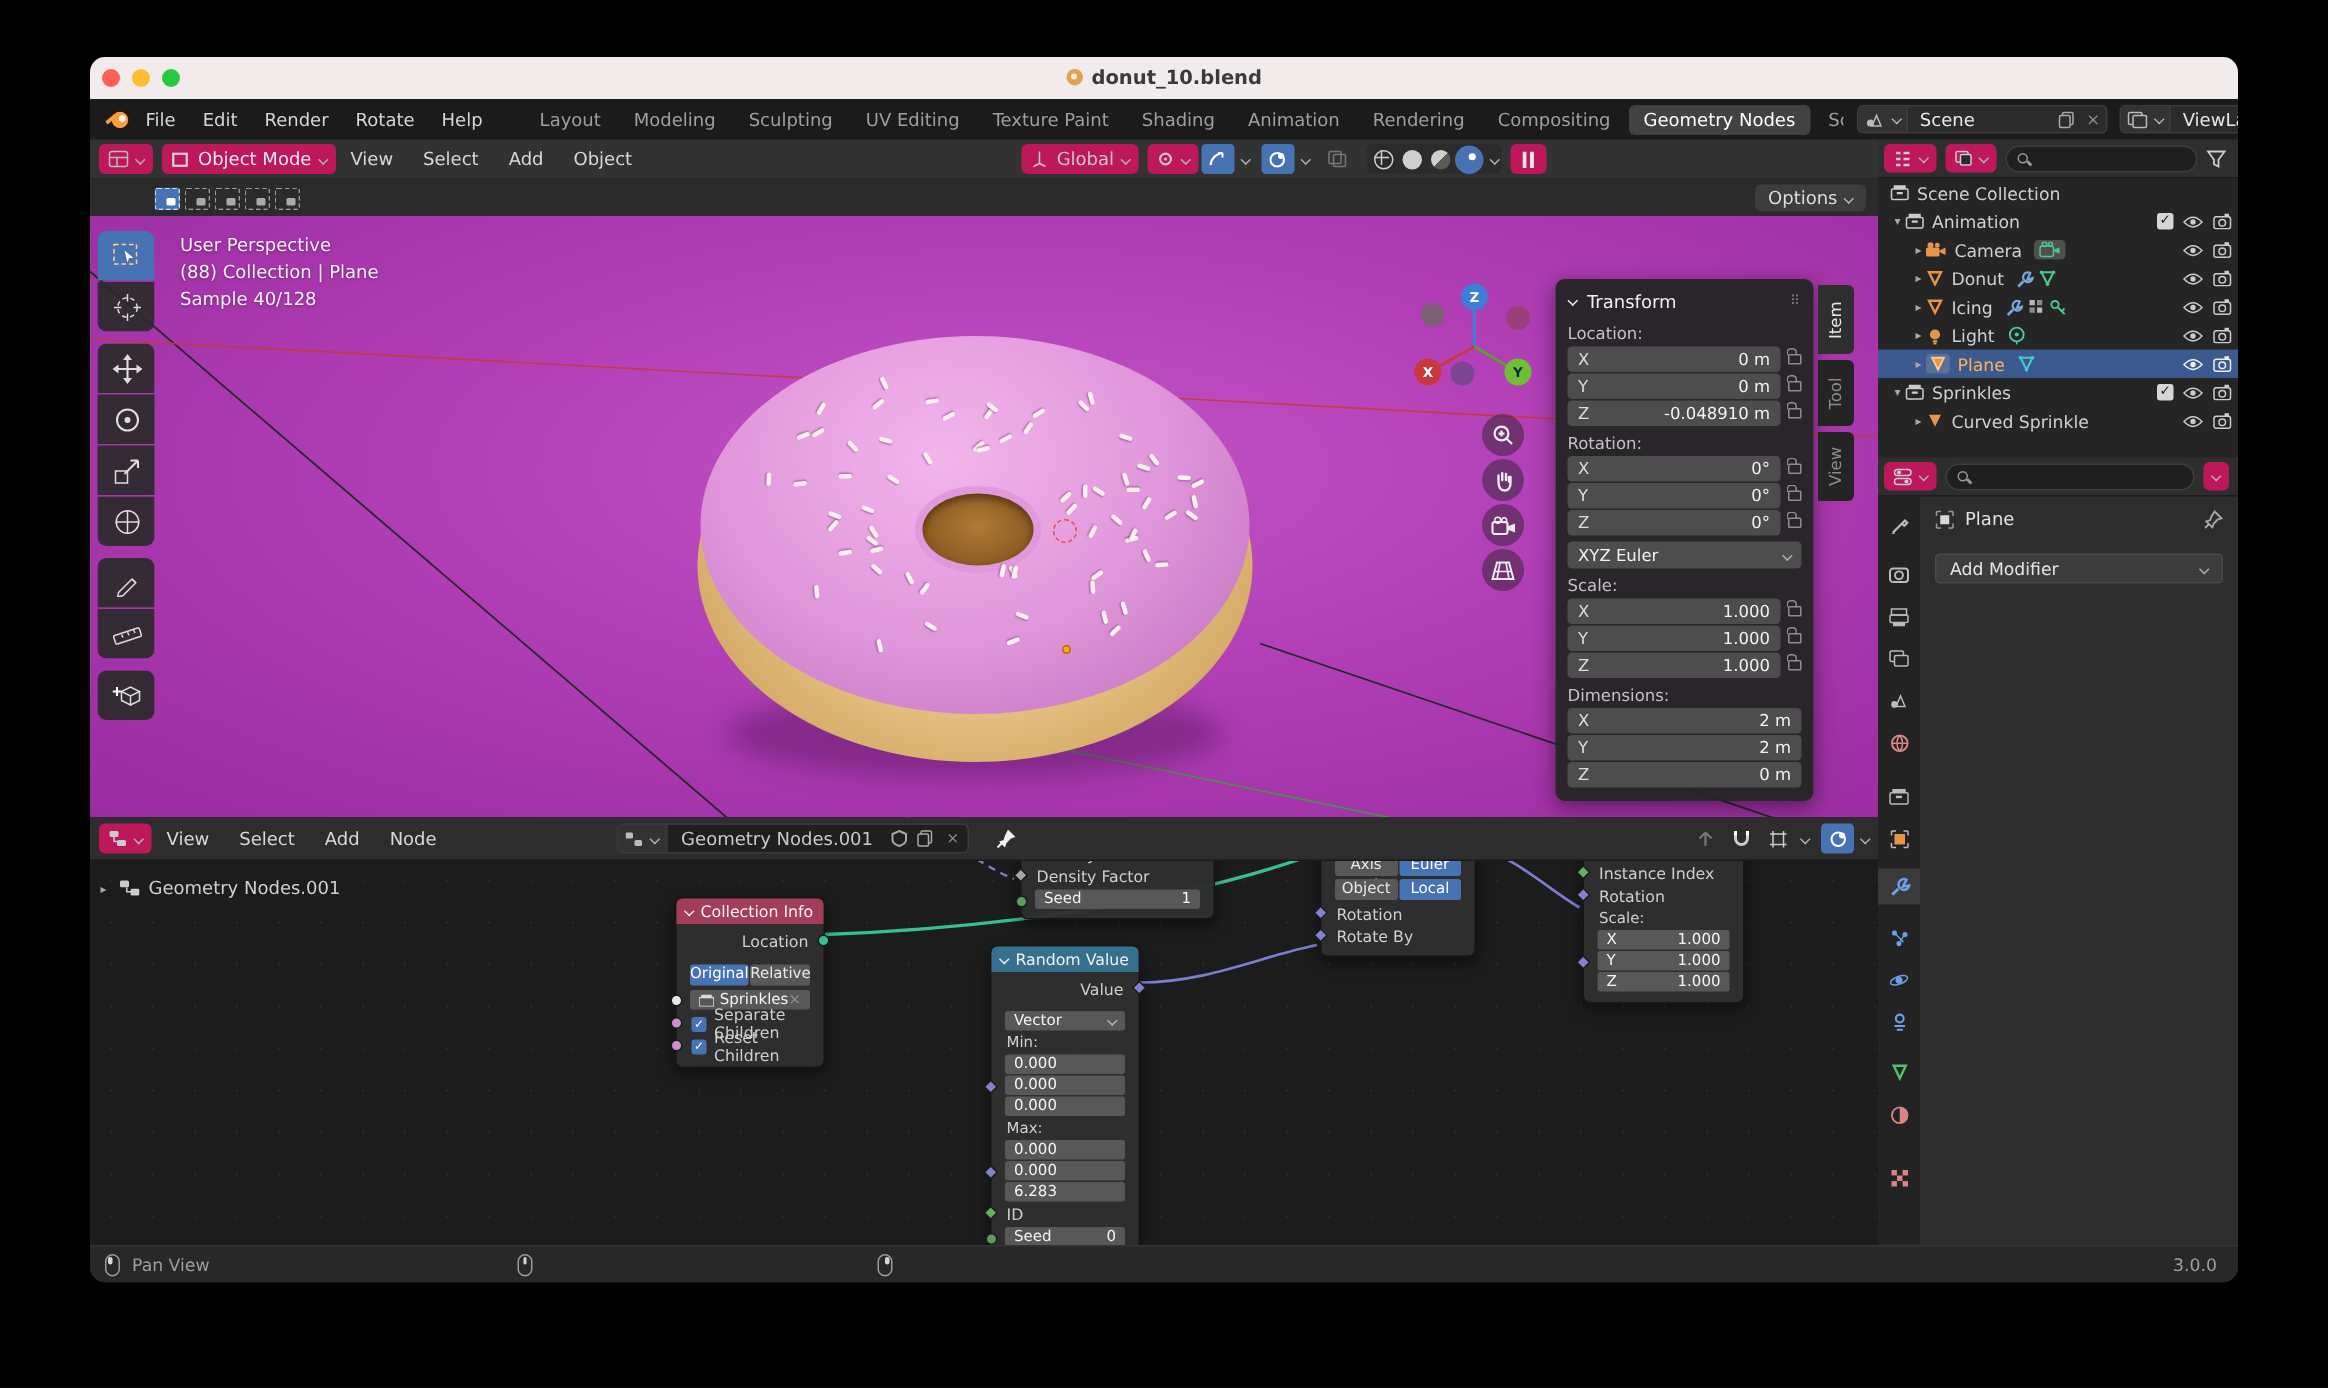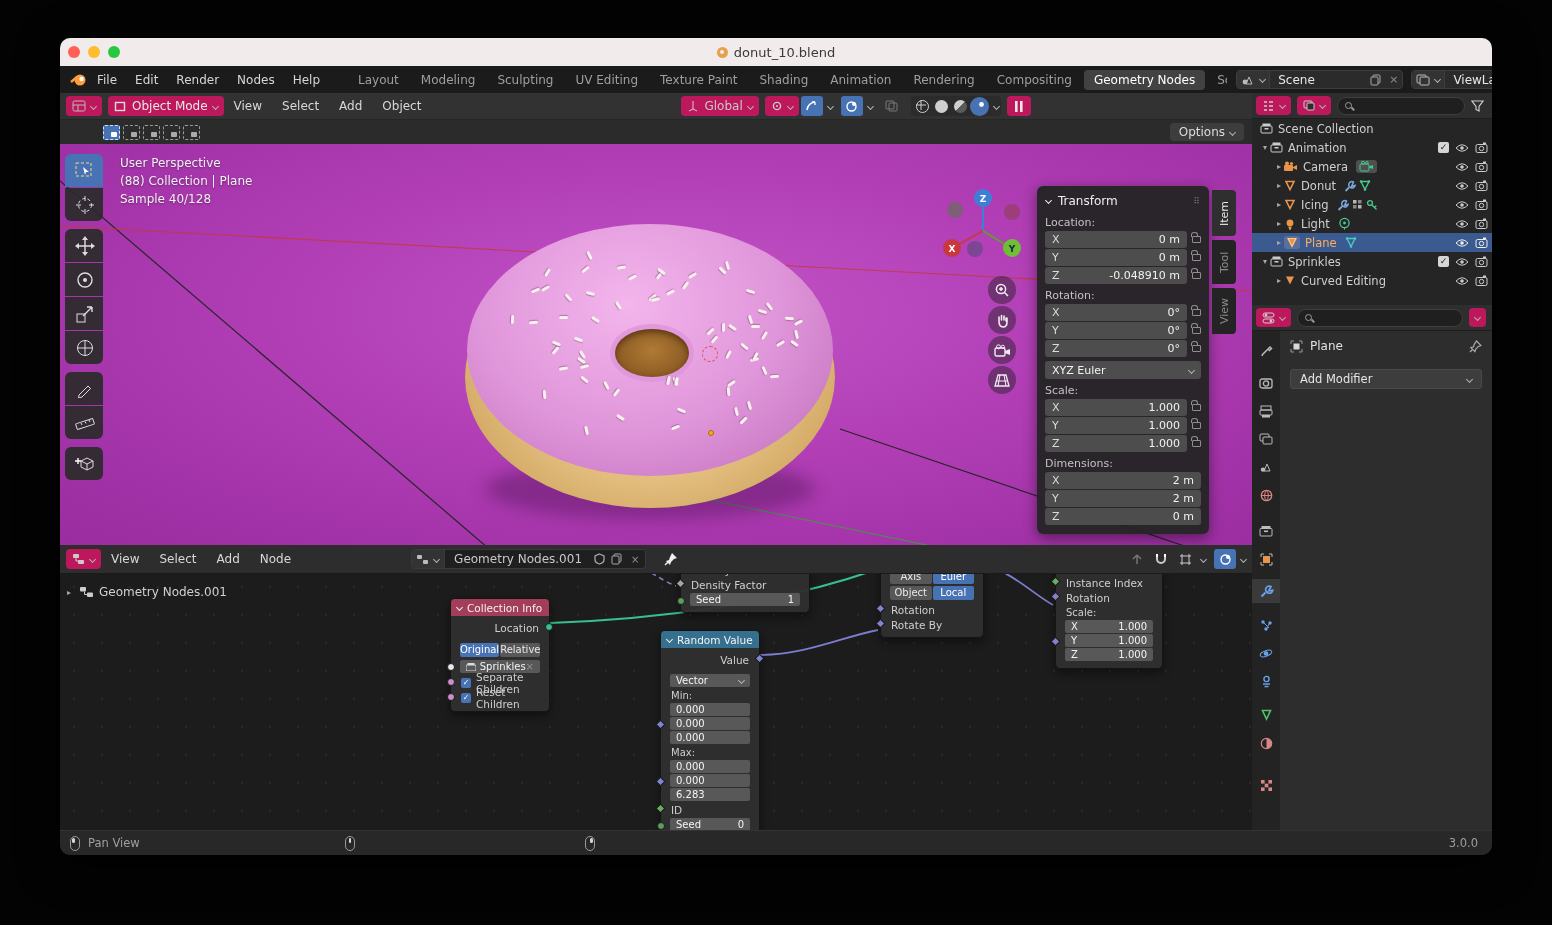--- a/index.html
+++ b/index.html
@@ -4,21 +4,21 @@
 <style>
 *{margin:0;padding:0;box-sizing:border-box}
 body{background:#000;font-family:"DejaVu Sans","Liberation Sans",sans-serif;font-size:12px;color:#c8c8c8}
 .stage{position:relative;width:1552px;height:925px;background:#030303;overflow:hidden}
 .abs{position:absolute}
 .win{left:60px;top:38px;width:1432px;height:817px;border-radius:10px;overflow:hidden;background:#1b1b1b;box-shadow:0 10px 40px rgba(0,0,0,.8)}
 
 .titlebar{left:0;top:0;width:100%;height:28px;background:#f1ebeb;display:flex;align-items:center}
 .tl{width:12px;height:12px;border-radius:50%;margin-left:8px}
 .tl.r{background:#ff5f57}.tl.y{background:#febc2e}.tl.g{background:#28c840}
-.title-wrap{position:absolute;left:0;right:0;text-align:center;color:#3a3a3a;font-weight:normal;font-size:13px}
+.title-wrap{position:absolute;left:0;right:0;text-align:center;color:#3a3a3a;font-weight:bold;font-size:13px}
 .donut-glyph{display:inline-block;width:11px;height:11px;border-radius:50%;background:#e2a24e;position:relative;vertical-align:-1px;margin-right:6px}
 .donut-glyph::before{content:"";position:absolute;left:3.5px;top:3.5px;width:4px;height:4px;border-radius:50%;background:#f1ebeb}
 
 .topbar{left:0;top:28px;width:100%;height:27px;background:#1b1b1b;display:flex;align-items:center}
 .menu{padding:0 9px;color:#d6d6d6;font-size:12px}
 .wtab{padding:3px 10px;color:#9f9f9f;font-size:12px;border-radius:4px;margin:0 1px;white-space:nowrap}
 .wtab.on{background:#424242;color:#fff}
 .sliver{width:12px;overflow:hidden}
 .dbw{display:flex;align-items:center;background:#2b2b2b;border:1px solid #3d3d3d;border-radius:4px;height:19px;margin-left:8px}
 .dbw .ic{display:flex;align-items:center;padding:0 4px;border-right:1px solid #3d3d3d;height:100%;background:#333}
@@ -143,21 +143,21 @@
     <span style="margin-left:10px">
       <svg width="18" height="14">
             <circle cx="10" cy="7" r="5.5" fill="#ff9d3c"></circle>
             <circle cx="11.5" cy="6" r="2.2" fill="#fff"></circle>
             <path d="M1 9 L7 4" stroke="#ff9d3c" stroke-width="2.4"></path>
           </svg>
     </span>
     <span class="menu">File</span>
     <span class="menu">Edit</span>
     <span class="menu">Render</span>
-    <span class="menu">Nodes</span>
+    <span class="menu">Rotate</span>
     <span class="menu">Help</span>
     <div style="display:flex;align-items:center;margin-left:18px">
       <span class="wtab">Layout</span>
       <span class="wtab">Modeling</span>
       <span class="wtab">Sculpting</span>
       <span class="wtab">UV Editing</span>
       <span class="wtab">Texture Paint</span>
       <span class="wtab">Shading</span>
       <span class="wtab">Animation</span>
       <span class="wtab">Rendering</span>
@@ -1113,21 +1113,21 @@
             </span>
           </span>
     </div>
     <div class="orow" style="padding-left:22px">
       <span class="tg">▸</span>
       <span>
             <svg width="12" height="11">
               <path d="M2 1.5 h8 L6 9.5z" fill="#e8944a"></path>
             </svg>
           </span>
-      <span class="lbl">Curved Editing</span>
+      <span class="lbl">Curved Sprinkle</span>
       <span class="rgt">
             <span>
               <svg width="14" height="10">
                 <path d="M1 5 Q7 -1.5 13 5 Q7 11.5 1 5Z" fill="none" stroke="#ccc"></path>
                 <circle cx="7" cy="5" r="1.8" fill="#ccc"></circle>
               </svg>
             </span>
             <span>
               <svg width="13" height="11">
                 <rect x="1" y="2.5" width="11" height="8" rx="1.5" fill="none" stroke="#ccc"></rect>

